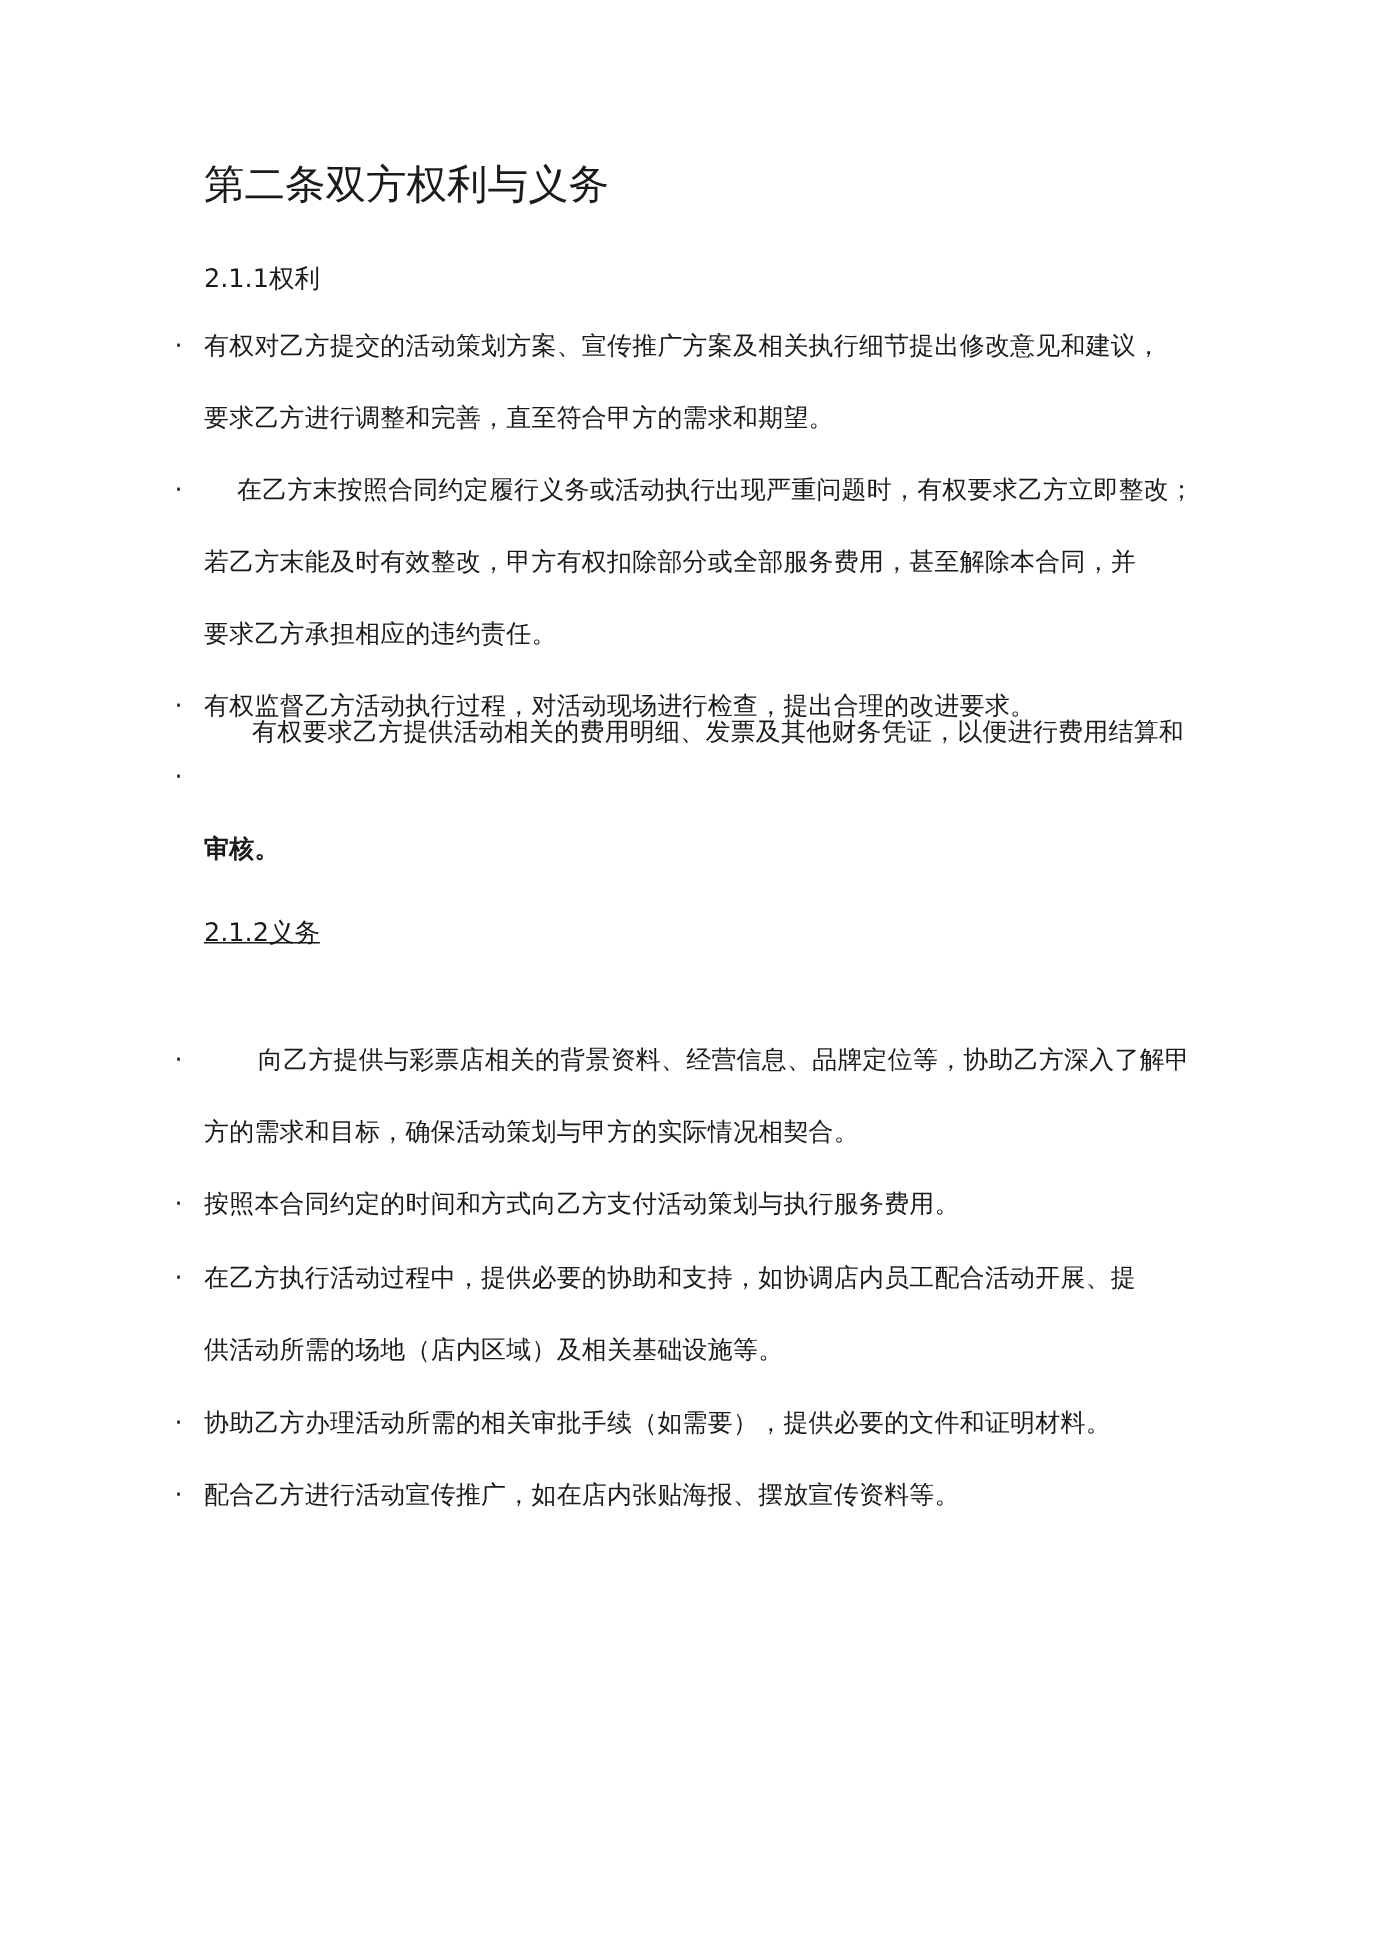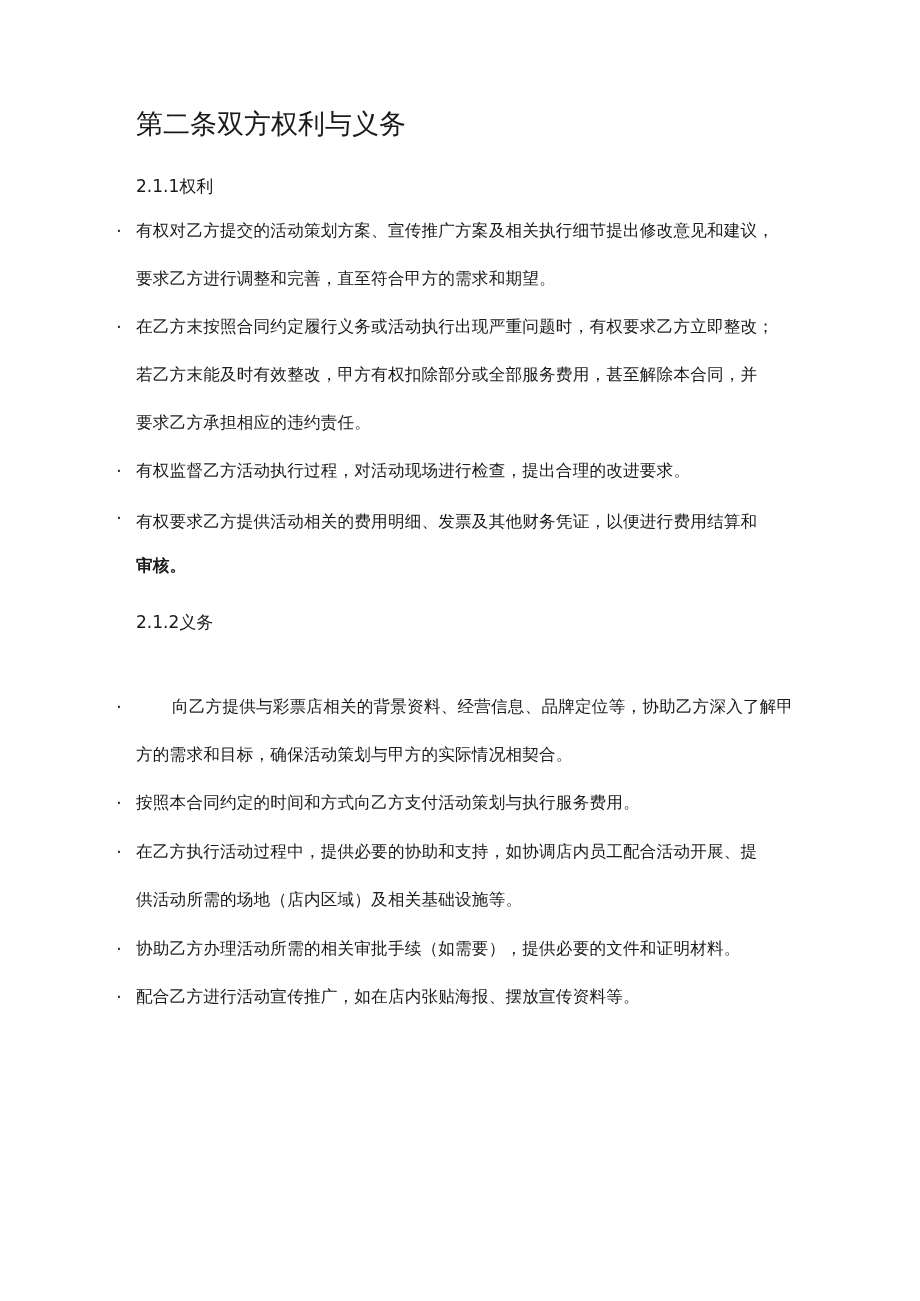--- a/index.html
+++ b/index.html
@@ -38,37 +38,37 @@
   <div class="sub" style="top:174px;">2.1.1权利</div>
 
   <div class="item">
     <span class="bullet" style="top:219px;">·</span>
     <span class="line" style="top:219px;">有权对乙方提交的活动策划方案、宣传推广方案及相关执行细节提出修改意见和建议，</span>
     <span class="line" style="top:267px;">要求乙方进行调整和完善，直至符合甲方的需求和期望。</span>
   </div>
 
   <div class="item">
     <span class="bullet" style="top:315px;">·</span>
-    <span class="line" style="top:315px;">在乙方末按照合同约定履行义务或活动执行出现严重问题时，有权要求乙方立即整改；</span>
+    <span class="line" style="top:315px;margin-left:22px;">在乙方末按照合同约定履行义务或活动执行出现严重问题时，有权要求乙方立即整改；</span>
     <span class="line" style="top:363px;">若乙方末能及时有效整改，甲方有权扣除部分或全部服务费用，甚至解除本合同，并</span>
     <span class="line" style="top:411px;">要求乙方承担相应的违约责任。</span>
   </div>
 
   <div class="item">
     <span class="bullet" style="top:459px;">·</span>
     <span class="line" style="top:459px;"> 有权监督乙方活动执行过程，对活动现场进行检查，提出合理的改进要求。</span>
   </div>
 
   <div class="item">
     <span class="bullet" style="top:506px;">·</span>
-    <span class="line" style="top:510px;">有权要求乙方提供活动相关的费用明细、发票及其他财务凭证，以便进行费用结算和</span>
+    <span class="line" style="top:476px;margin-left:32px;">有权要求乙方提供活动相关的费用明细、发票及其他财务凭证，以便进行费用结算和</span>
     <span class="line" style="top:554px;font-weight:bold;">审核。</span>
   </div>
 
-  <div class="sub" style="top:610px;">2.1.2义务</div>
+  <div class="sub" style="top:610px;text-decoration:underline;">2.1.2义务</div>
 
   <div class="item">
     <span class="bullet" style="top:695px;">·</span>
     <span class="line" style="top:695px;margin-left:36px;">向乙方提供与彩票店相关的背景资料、经营信息、品牌定位等，协助乙方深入了解甲</span>
     <span class="line" style="top:743px;">方的需求和目标，确保活动策划与甲方的实际情况相契合。</span>
   </div>
 
   <div class="item">
     <span class="bullet" style="top:791px;">·</span>
     <span class="line" style="top:791px;"> 按照本合同约定的时间和方式向乙方支付活动策划与执行服务费用。</span>

